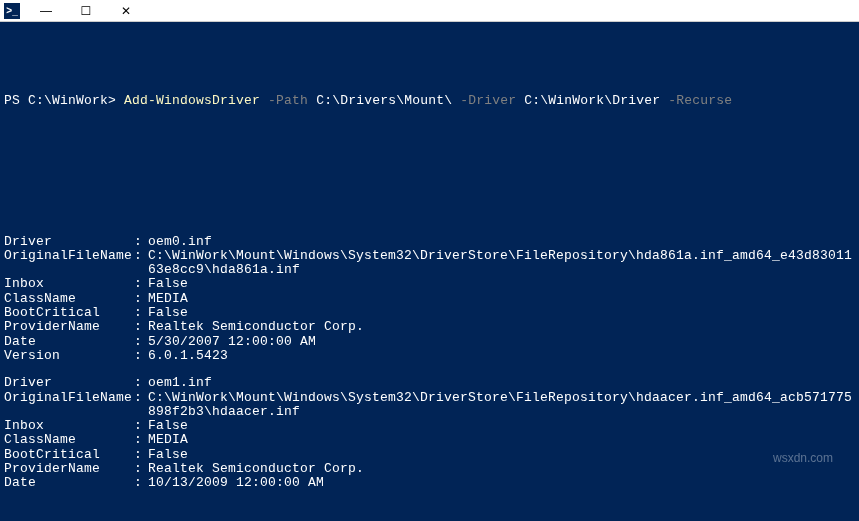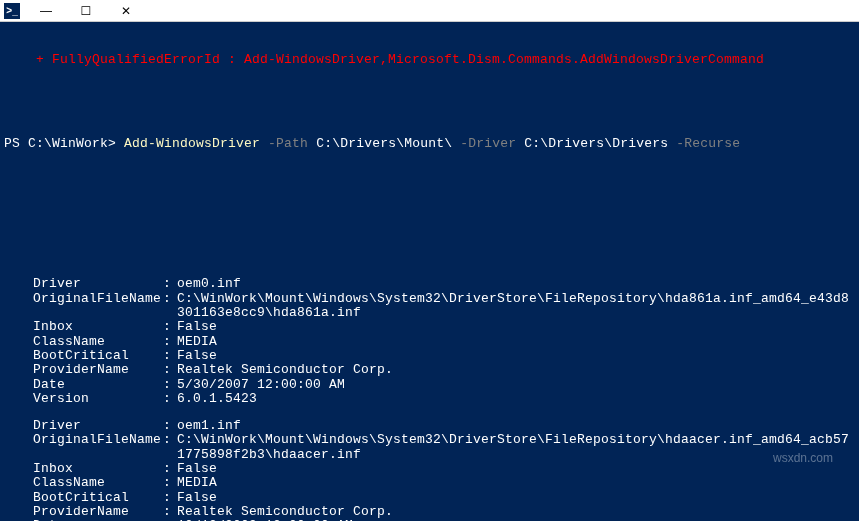--- a/index.html
+++ b/index.html
@@ -52,21 +52,21 @@
       white-space: pre;
       line-height: 1.1;
       letter-spacing: 0.2px;
     }
     .error-line { color: #ff0000; }
     .prompt-white { color: #ffffff; }
     .cmd-yellow { color: #fef9c3; }
     .param-gray { color: #808080; }
     .param-white { color: #ffffff; }
     .kv-row { display: flex; }
-    .kv-key { width: 130px; flex-shrink: 0; margin-left: 29px; }
+    .kv-key { width: 130px; flex-shrink: 0; }
     .kv-colon { width: 14px; flex-shrink: 0; }
     .kv-val { flex: 1; word-break: break-all; white-space: pre-wrap; }
     .section-gap { height: 13px; }
     .watermark {
       position: absolute;
       bottom: 56px;
       right: 26px;
       color: rgba(255,255,255,0.35);
       font-family: Arial, sans-serif;
       font-size: 12px;
@@ -78,23 +78,22 @@
 <div class="titlebar">
   <span class="titlebar-icon">&gt;_</span>
   <div class="titlebar-controls">
     <div class="titlebar-btn">—</div>
     <div class="titlebar-btn">☐</div>
     <div class="titlebar-btn">✕</div>
   </div>
 </div>
 
 <div class="terminal">
-  <div class="error-line">    + FullyQualifiedErrorId : Add-WindowsDriver,Microsoft.Dism.Commands.AddWindowsDriverCommand</div>
   <div class="section-gap"></div>
-  <div><span class="prompt-white">PS C:\WinWork&gt;</span> <span class="cmd-yellow">Add-WindowsDriver</span> <span class="param-gray">-Path</span> <span class="param-white">C:\Drivers\Mount\</span> <span class="param-gray">-Driver</span> <span class="param-white">C:\Drivers\Drivers</span> <span class="param-gray">-Recurse</span></div>
+  <div><span class="prompt-white">PS C:\WinWork&gt;</span> <span class="cmd-yellow">Add-WindowsDriver</span> <span class="param-gray">-Path</span> <span class="param-white">C:\Drivers\Mount\</span> <span class="param-gray">-Driver</span> <span class="param-white">C:\WinWork\Driver</span> <span class="param-gray">-Recurse</span></div>
   <div class="section-gap"></div>
   <div class="section-gap"></div>
 
   <div id="driver-blocks"><div><div class="kv-row"><span class="kv-key">Driver</span><span class="kv-colon">:</span><span class="kv-val">oem0.inf</span></div><div class="kv-row"><span class="kv-key">OriginalFileName</span><span class="kv-colon">:</span><span class="kv-val">C:\WinWork\Mount\Windows\System32\DriverStore\FileRepository\hda861a.inf_amd64_e43d8301163e8cc9\hda861a.inf</span></div><div class="kv-row"><span class="kv-key">Inbox</span><span class="kv-colon">:</span><span class="kv-val">False</span></div><div class="kv-row"><span class="kv-key">ClassName</span><span class="kv-colon">:</span><span class="kv-val">MEDIA</span></div><div class="kv-row"><span class="kv-key">BootCritical</span><span class="kv-colon">:</span><span class="kv-val">False</span></div><div class="kv-row"><span class="kv-key">ProviderName</span><span class="kv-colon">:</span><span class="kv-val">Realtek Semiconductor Corp.</span></div><div class="kv-row"><span class="kv-key">Date</span><span class="kv-colon">:</span><span class="kv-val">5/30/2007 12:00:00 AM</span></div><div class="kv-row"><span class="kv-key">Version</span><span class="kv-colon">:</span><span class="kv-val">6.0.1.5423</span></div></div><div class="section-gap"></div><div><div class="kv-row"><span class="kv-key">Driver</span><span class="kv-colon">:</span><span class="kv-val">oem1.inf</span></div><div class="kv-row"><span class="kv-key">OriginalFileName</span><span class="kv-colon">:</span><span class="kv-val">C:\WinWork\Mount\Windows\System32\DriverStore\FileRepository\hdaacer.inf_amd64_acb571775898f2b3\hdaacer.inf</span></div><div class="kv-row"><span class="kv-key">Inbox</span><span class="kv-colon">:</span><span class="kv-val">False</span></div><div class="kv-row"><span class="kv-key">ClassName</span><span class="kv-colon">:</span><span class="kv-val">MEDIA</span></div><div class="kv-row"><span class="kv-key">BootCritical</span><span class="kv-colon">:</span><span class="kv-val">False</span></div><div class="kv-row"><span class="kv-key">ProviderName</span><span class="kv-colon">:</span><span class="kv-val">Realtek Semiconductor Corp.</span></div><div class="kv-row"><span class="kv-key">Date</span><span class="kv-colon">:</span><span class="kv-val">10/13/2009 12:00:00 AM</span></div></div></div>
 
   
 </div>
 
 <div class="watermark">wsxdn.com</div>
 

